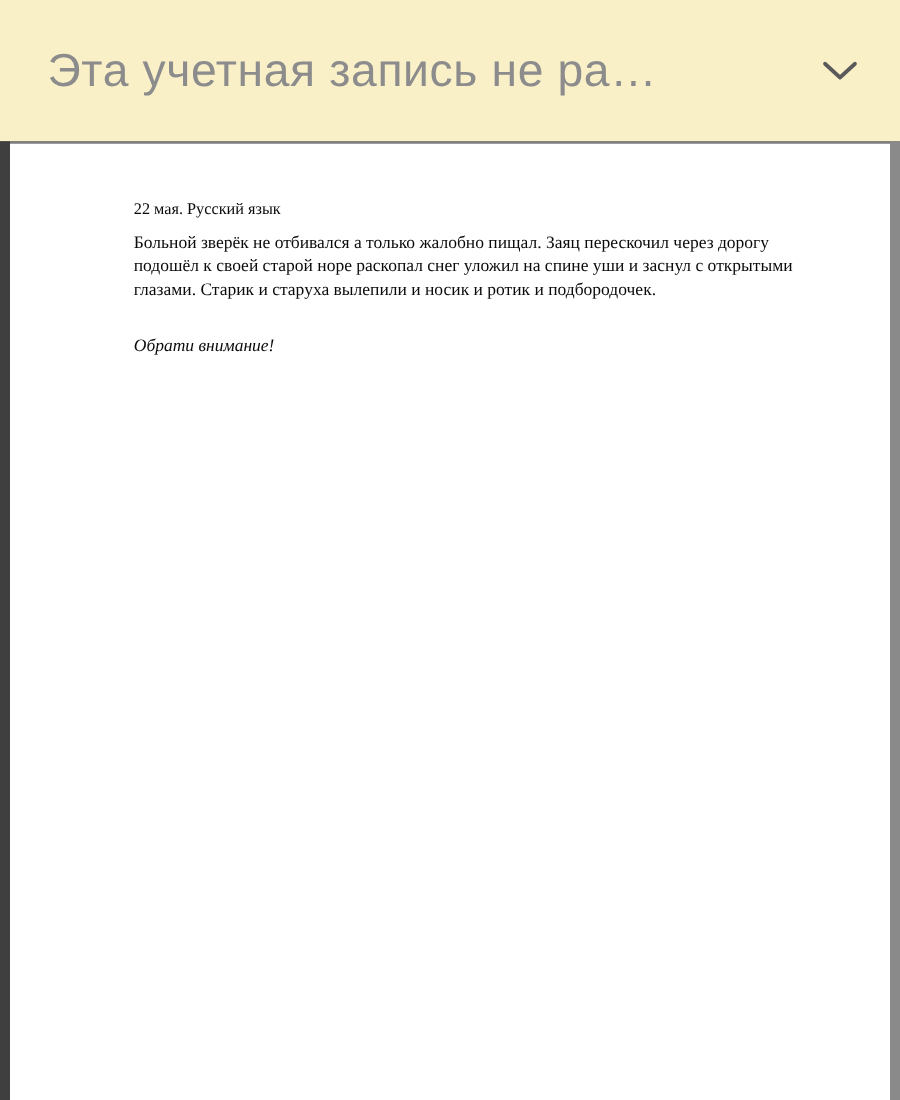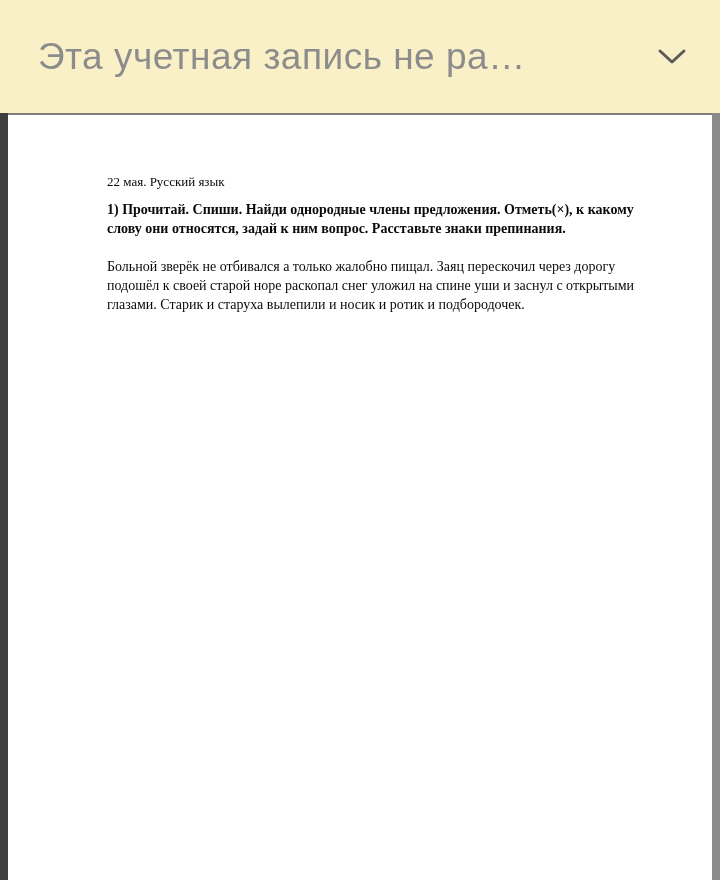--- a/index.html
+++ b/index.html
@@ -53,21 +53,21 @@
   .doc-right-edge {
     position: absolute;
     right: 0; top: 0; bottom: 0;
     width: 8px;
     background: #8a8a8a;
   }
   .page {
     position: absolute;
     left: 8px; right: 8px; top: 2px; bottom: 0;
     background: #ffffff;
-    padding: 57px 56px 20px 99px;
+    padding: 42px 56px 20px 99px;
   }
   .page-text {
     font-family: "Liberation Serif", serif;
     color: #0a0a0a;
     font-size: 14px;
     line-height: 19px;
     max-width: 545px;
   }
   .date-line {
     font-size: 13px;
@@ -102,22 +102,22 @@
   </div>
 
   <div class="doc-viewport">
     <div class="doc-left-edge"></div>
     <div class="doc-right-edge"></div>
 
     <div class="page">
       <div class="page-text">
         <div class="date-line">22 мая. Русский язык</div>
 
-        <div class="task-heading">1) Прочитай. Спиши.  Найди однородные члены предложения. Отметь(×), к какому слову они относятся, задай к ним вопрос. Расставьте знаки препинания.</div>
 
         <div class="exercise-text">Больной зверёк не отбивался а только жалобно пищал. Заяц перескочил через дорогу подошёл к своей старой норе раскопал снег уложил на спине уши и заснул с открытыми глазами. Старик и старуха вылепили и носик и ротик и подбородочек.</div>
 
+        <div class="note-title">Обрати внимание!</div>
 
       </div>
     </div>
   </div>
 
 </div>
 
 </body></html>

